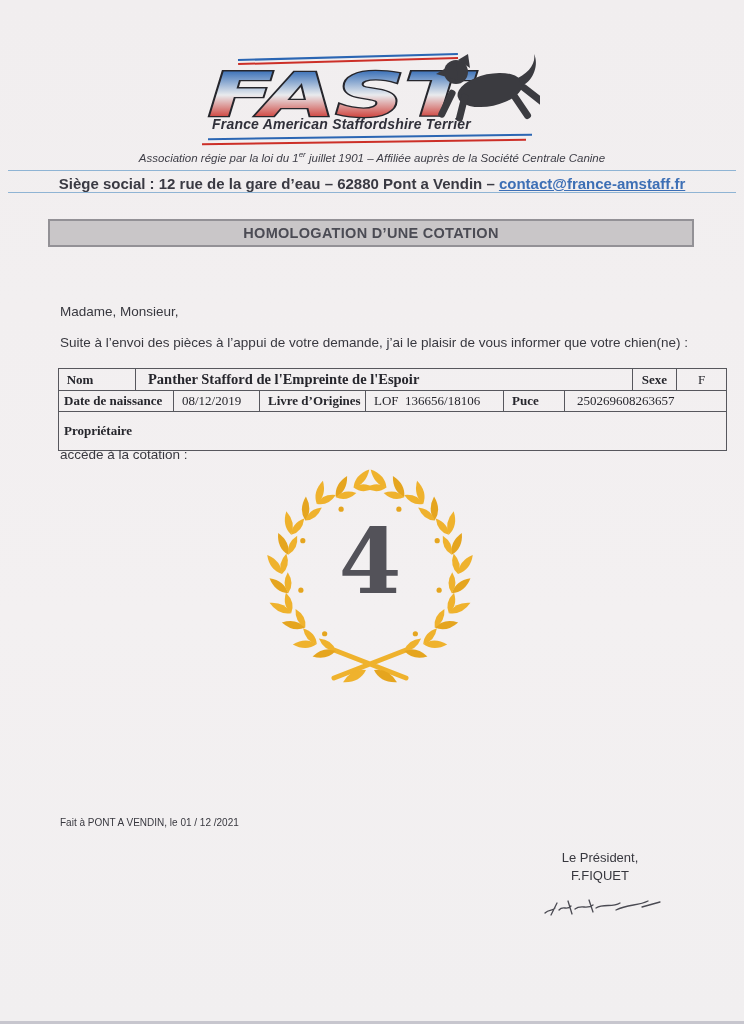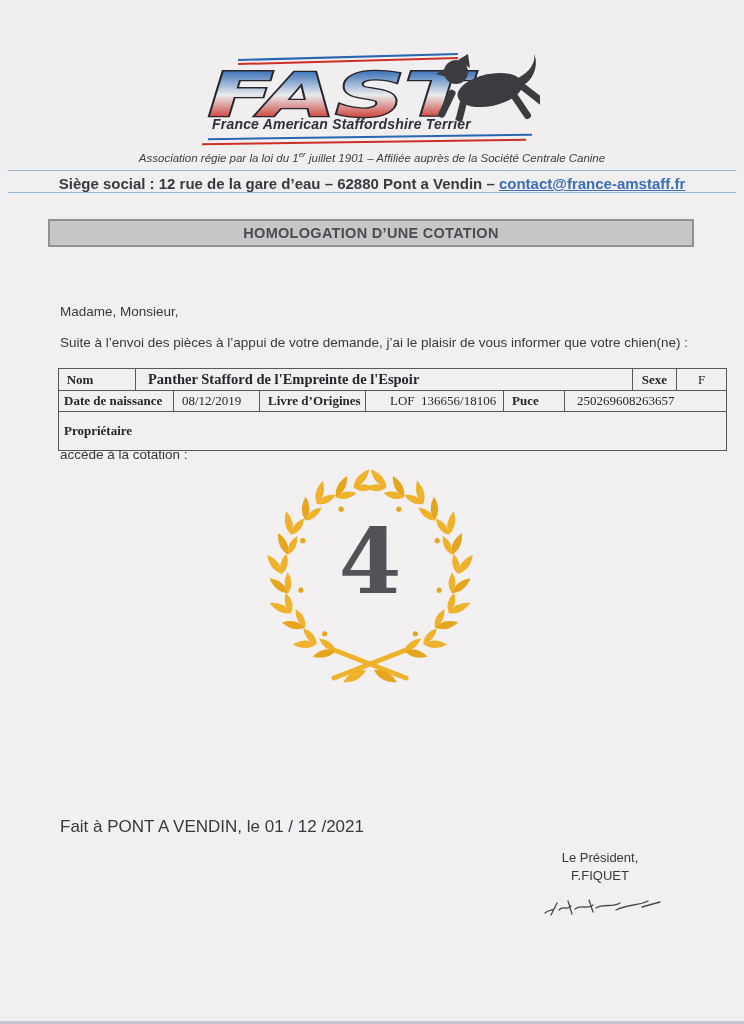--- a/index.html
+++ b/index.html
@@ -51,21 +51,21 @@
   .name-cell{font-weight:bold;font-size:14.5px;padding-left:12px;margin-left:34px;}
   .center{justify-content:center;padding:0;}
   .pre{white-space:pre;}
   .addr{display:block;padding-top:2px;line-height:17px;}
   
   .wreath-box{position:absolute;left:250px;top:460px;width:240px;height:252px;}
   .cotation-number{position:absolute;left:0;top:56px;width:100%;text-align:center;
         font-family:"DejaVu Serif","Liberation Serif",serif;font-weight:bold;font-size:90px;
         line-height:1;color:#535259;}
   
-  .fait{position:absolute;left:60px;top:817px;font-size:17px;color:#38383f;}
+  .fait{position:absolute;left:60px;top:817px;font-size:10px;color:#38383f;}
   .president{position:absolute;left:515px;top:849px;width:170px;text-align:center;
         font-size:13px;line-height:18px;color:#38383f;}
   .signature{position:absolute;left:542px;top:894px;}
   .bottom-edge{position:absolute;left:0;bottom:0;width:744px;height:3px;background:#c7c6ce;}
 </style>
 </head>
 <body>
 
 <div class="page">
 
@@ -116,21 +116,21 @@
     <div class="trow">
       <div class="tcell r1c lbl center" style="width:42px;">Nom</div>
       <div class="tcell r1c name-cell" style="width:497px;">Panther Stafford de l'Empreinte de l'Espoir</div>
       <div class="tcell r1c lbl center" style="width:44px;">Sexe</div>
       <div class="tcell r1c center" style="flex:1;">F</div>
     </div>
     <div class="trow">
       <div class="tcell r2c lbl" style="width:114px;">Date de naissance</div>
       <div class="tcell r2c" style="width:86px;padding-left:8px;">08/12/2019</div>
       <div class="tcell r2c lbl" style="width:106px;padding-left:8px;">Livre d’Origines</div>
-      <div class="tcell r2c pre" style="width:138px;padding-left:24px;">LOF  136656/18106</div>
+      <div class="tcell r2c pre" style="width:138px;padding-left:8px;">LOF  136656/18106</div>
       <div class="tcell r2c lbl" style="width:61px;padding-left:8px;">Puce</div>
       <div class="tcell r2c" style="flex:1;padding-left:12px;">250269608263657</div>
     </div>
     <div class="trow">
       <div class="tcell r3c lbl" style="width:87px;">Propriétaire</div>
     </div>
   </div>
 
   <div class="accede">accède à la cotation :</div>
 

